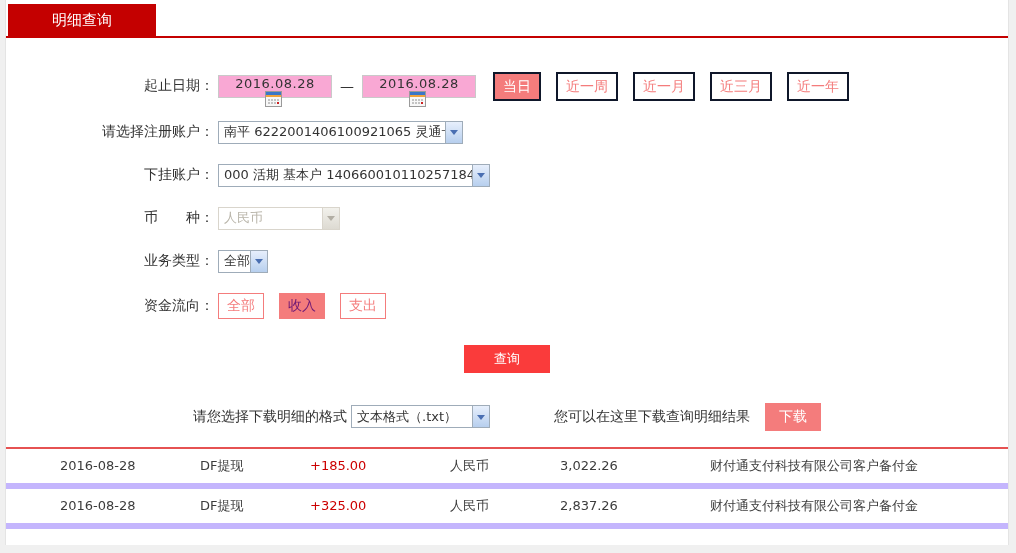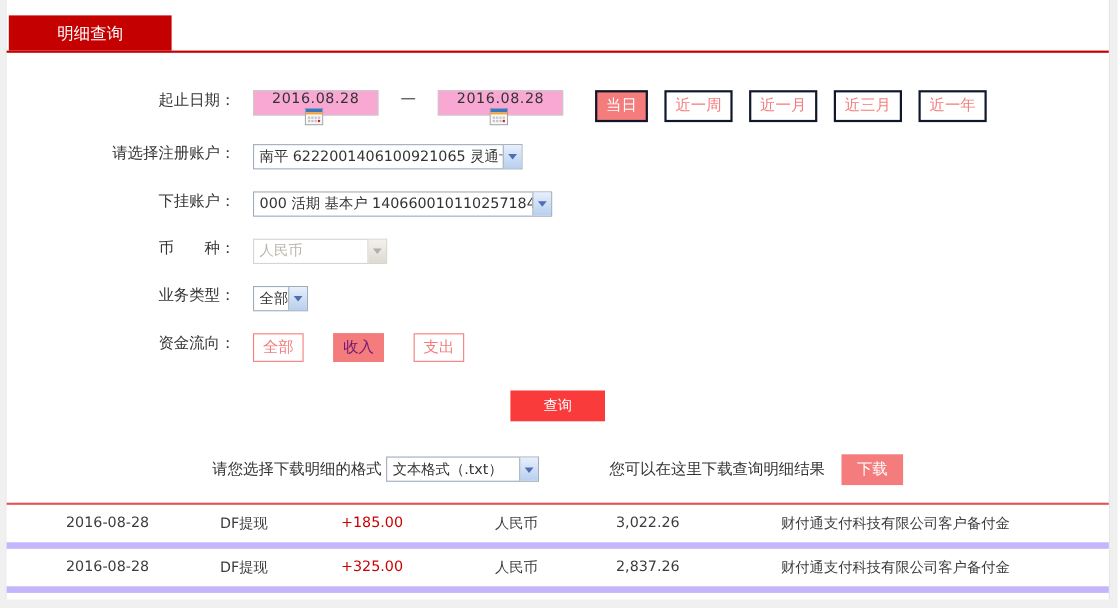--- a/index.html
+++ b/index.html
@@ -9,29 +9,29 @@
     background:#f0f0f0;
     font-family:"DejaVu Sans","Liberation Sans",sans-serif;
     color:#333;
   }
   .page {
     margin:0 7px 0 5px; height:545px; background:#fff;
     border-left:1px solid #e4e4e4; border-right:1px solid #e4e4e4;
     position:relative;
   }
   
-  .tabbar { padding-top:14px; border-bottom:2px solid #c40000; }
+  .tabbar { padding-top:4px; border-bottom:2px solid #c40000; }
   .tab {
     display:inline-block; margin-left:2px; width:148px; height:32px;
     line-height:32px; text-align:center; background:#c40000; color:#fff;
     font-size:15px; cursor:pointer;
   }
   
   .form { padding-top:34px; }
-  .frow { display:flex; align-items:flex-start; margin-bottom:20px;gap:12px; }
+  .frow { display:flex; align-items:center; margin-bottom:20px; }
   .flabel {
     width:212px; text-align:right; font-size:14px; color:#333;
     padding-right:4px; flex:none; white-space:pre;
   }
   
   .dateinput {
     width:114px; height:23px; border:1px solid #c9c9c9; background:#f9a8d4;
     display:flex; align-items:center; font-size:13px;flex-direction:column;
   }
   .dateinput .dval { flex:1; text-align:center; letter-spacing:0.5px; }

